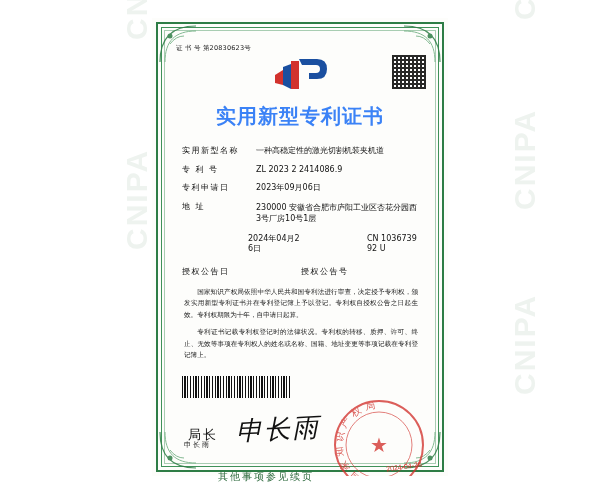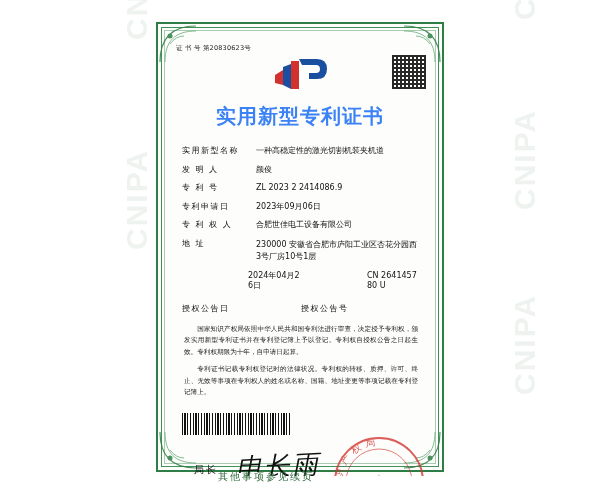--- a/index.html
+++ b/index.html
@@ -151,22 +151,22 @@
         #111 2px 4px, transparent 4px 5px,
         #111 5px 6px, transparent 6px 8px,
         #111 8px 9px, transparent 9px 11px);
   }
   .sign-area{
     position:relative;
     margin-top:6px;
     height:72px;
   }
   .sign-label{
-    position:absolute;left:20px;top:22px;
-    font-size:10px;letter-spacing:2px;color:#111;
+    position:absolute;left:14px;top:22px;
+    font-size:13px;letter-spacing:2px;color:#111;
   }
   .sign-name{
     position:absolute;left:10px;top:36px;
     font-size:7px;letter-spacing:2px;color:#111;
   }
   .handwriting{
     position:absolute;left:62px;top:8px;
     font-size:26px;
     font-family:"DejaVu Serif","Liberation Serif",serif;
     color:#111;
@@ -276,53 +276,45 @@
 
       <div class="title">实用新型专利证书</div>
 
       <div class="fields">
 
         <div class="field">
           <div class="flabel">实用新型名称</div>
           <div class="fvalue">一种高稳定性的激光切割机装夹机道</div>
         </div>
 
-        <div class="field">
-          <div class="flabel">发 明 人</div>
-          <div class="fvalue">颜俊</div>
-        </div>
 
         <div class="field">
           <div class="flabel">专 利 号</div>
           <div class="fvalue">ZL 2023 2 2414086.9</div>
         </div>
 
         <div class="field">
           <div class="flabel">专利申请日</div>
           <div class="fvalue">2023年09月06日</div>
         </div>
 
-        <div class="field">
-          <div class="flabel">专 利 权 人</div>
-          <div class="fvalue">合肥世佳电工设备有限公司</div>
-        </div>
 
         <div class="field">
           <div class="flabel">地 址</div>
           <div class="fvalue addr-value">230000 安徽省合肥市庐阳工业区杏花分园西3号厂房10号1层</div>
         </div>
 
         <div class="field two">
           <div class="half">
             <div class="flabel">授权公告日</div>
             <div class="fvalue">2024年04月26日</div>
           </div>
           <div class="half">
             <div class="flabel">授权公告号</div>
-            <div class="fvalue">CN 264145780 U</div>
+            <div class="fvalue">CN 103673992 U</div>
           </div>
         </div>
 
       </div>
 
       <div class="para">
         <p>国家知识产权局依照中华人民共和国专利法进行审查，决定授予专利权，颁发实用新型专利证书并在专利登记簿上予以登记。专利权自授权公告之日起生效。专利权期限为十年，自申请日起算。</p>
         <p>专利证书记载专利权登记时的法律状况。专利权的转移、质押、许可、终止、无效等事项在专利权人的姓名或名称、国籍、地址变更等事项记载在专利登记簿上。</p>
       </div>
 

